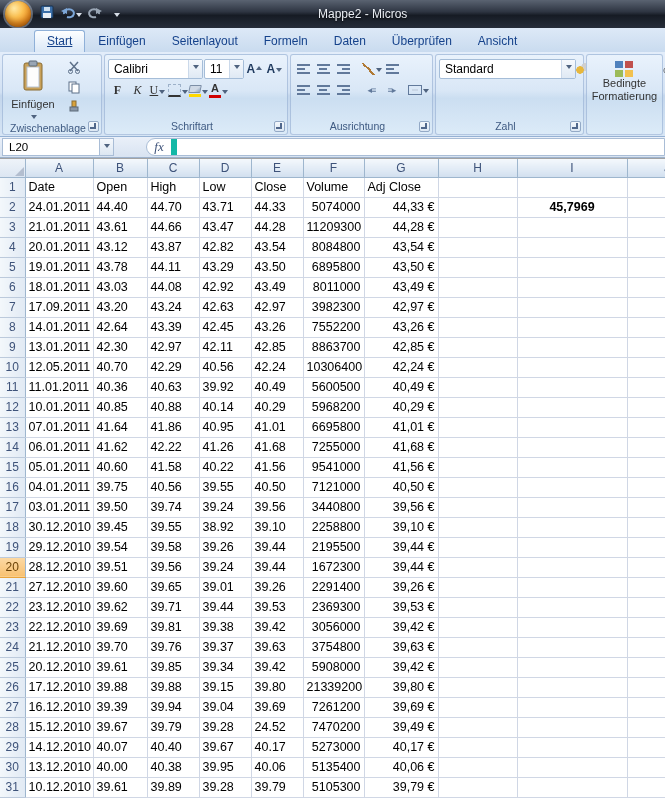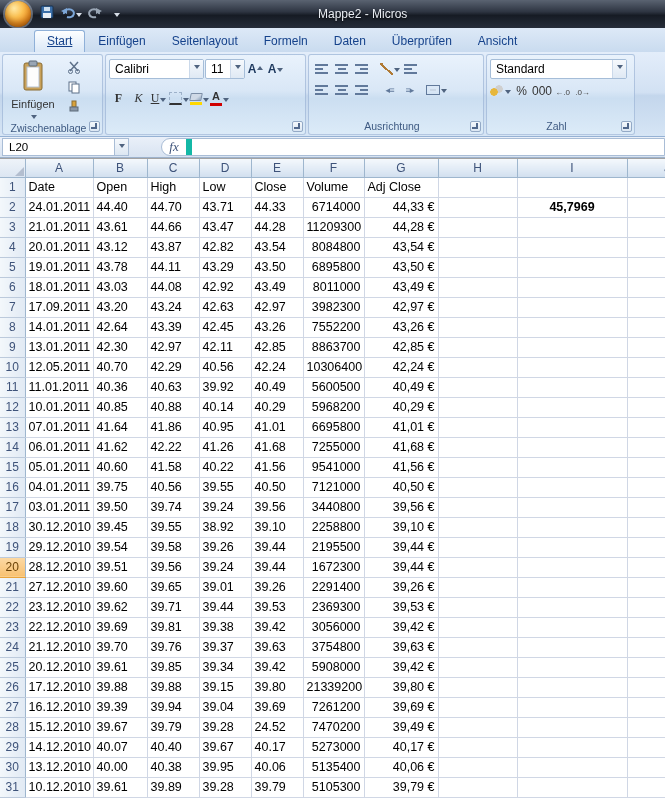--- a/index.html
+++ b/index.html
@@ -42,21 +42,21 @@
   .combo .ca { margin-left:auto; width:14px; height:100%; display:flex; align-items:flex-start; justify-content:center; border-left:1px solid #cbd9ea; background:linear-gradient(#f6f9fd,#dfe9f4); }
 
   
   .g-clip { width:101px; }
   .bigbtn { width:54px; display:flex; flex-direction:column; align-items:center; padding-top:3px; cursor:pointer; }
   .bigbtn .blabel { font-size:11px; color:#333; margin-top:2px; }
   .smallcol { display:flex; flex-direction:column; margin-left:4px; margin-top:2px; gap:1px; }
 
   
   .g-font { width:201px; }
-  .g-font .gbody { flex-direction:column;gap:8px; }
+  .g-font .gbody { flex-direction:column; }
   .frow { display:flex; align-items:center; margin-top:2px; gap:1px; }
   .font-name { width:95px; }
   .font-size { width:40px; }
   .chg-font { font-size:12px; font-weight:bold; color:#1f3a5f; position:relative; }
   .chg-font .tri-up { width:0;height:0;border:3px solid transparent;border-bottom:4px solid #4f637f; margin-left:1px; margin-top:-6px;}
   .chg-font .tri-dn { width:0;height:0;border:3px solid transparent;border-top:4px solid #4f637f; margin-left:1px; margin-top:4px;}
   .b-bold { font-weight:bold; font-family:"Liberation Serif",serif; }
   .b-ital { font-style:italic; font-family:"Liberation Serif",serif; }
   .b-und  { text-decoration:underline; font-family:"Liberation Serif",serif; }
   .swatch { display:block; width:12px; height:3px; margin-top:1px; }
@@ -80,21 +80,21 @@
   .ic-r { background:
     linear-gradient(#61799b,#61799b) right 0 top 0/13px 2px no-repeat,
     linear-gradient(#61799b,#61799b) right 0 top 4px/8px 2px no-repeat,
     linear-gradient(#61799b,#61799b) right 0 top 8px/13px 2px no-repeat; }
   .ic-orient { width:13px; height:12px; background:linear-gradient(45deg, transparent 44%, #b07a35 44%, #b07a35 56%, transparent 56%); }
   .ic-merge { width:14px; height:10px; border:1px solid #61799b; background:linear-gradient(#c9d6e6,#c9d6e6) center/6px 2px no-repeat; }
   .ic-ind { font-size:9px; color:#61799b; letter-spacing:-1px; }
 
   
   .g-number { width:149px; }
-  .g-number .gbody { flex-direction:column; }
+  .g-number .gbody { flex-direction:row; }
   .nrow { display:flex; align-items:center; margin-top:2px; gap:1px; }
   .num-combo { width:137px; }
   .ic-money { width:14px; height:11px; background:
     radial-gradient(circle at 4px 7px, #e7b73c 3.5px, transparent 4px),
     radial-gradient(circle at 9px 4px, #cfcfcf 3.5px, transparent 4px); }
   .txtic { font-size:12px; color:#333; }
   .ic-dinc::before { content:"←.0"; font-size:8px; color:#444; }
   .ic-ddec::before { content:".0→"; font-size:8px; color:#444; }
 
   
@@ -103,21 +103,21 @@
   .cf-ic { width:18px; height:16px; background:
     linear-gradient(#4f81bd,#4f81bd) 0 0/8px 7px no-repeat,
     linear-gradient(#c0504d,#c0504d) 10px 0/8px 7px no-repeat,
     linear-gradient(#9bbb59,#9bbb59) 0 9px/8px 7px no-repeat,
     linear-gradient(#f2c14e,#f2c14e) 10px 9px/8px 7px no-repeat; }
   .cf-txt { font-size:11px; color:#333; line-height:13px; text-align:center; white-space:nowrap; }
 
   
   .fbar { height:21px; background:linear-gradient(#eaf0f9,#d8e3f1); border-bottom:1px solid #9db2cc;
     display:flex; align-items:center; padding:0 0 0 2px; }
-  .namebox { width:113px; height:18px; background:#fff; border:1px solid #a9bdd6; font-size:11.5px;
+  .namebox { width:98px; height:18px; background:#fff; border:1px solid #a9bdd6; font-size:11.5px;
     display:flex; align-items:center; padding-left:6px; color:#000; }
   .nb-arr { width:14px; height:18px; border:1px solid #a9bdd6; border-left:none; background:linear-gradient(#f5f8fc,#dde7f2);
     display:flex; align-items:center; justify-content:center; cursor:pointer; }
   .nb-arr .darr { margin:0; }
   .fspacer { width:32px; }
   .fpill { flex:1; height:18px; background:#fff; border:1px solid #a9bdd6; border-radius:9px 0 0 9px;
     display:flex; align-items:center; }
   .fx { width:30px; text-align:center; font-style:italic; font-family:"Liberation Serif",serif;
     color:#3e537a; font-size:13px; border-right:6px solid #14b8a6; cursor:pointer; }
   .ffield { flex:1; height:100%; font-size:12px; padding-left:5px; color:#000; display:flex; align-items:center; }
@@ -283,20 +283,23 @@
           </span>
           <span class="sbtn">
             <span class="stack">
                 <span style="font-size:11px;font-weight:bold;">A</span>
                 <span class="swatch" style="background:#d00000;"></span>
               </span>
             <span class="darr"></span>
           </span>
         </div>
       </div>
+      <div class="glabel">
+        <span>Schriftart</span>
+      </div>
       <span class="launcher"></span>
     </div>
 
     <div class="rgroup g-align">
       <div class="gbody">
         <div class="arow">
           <span class="sbtn">
               <span class="ic ic-l"></span>
             </span>
           <span class="sbtn">
@@ -369,20 +372,29 @@
               <span class="ic-ddec"></span>
             </span>
         </div>
       </div>
       <div class="glabel">
         <span>Zahl</span>
       </div>
       <span class="launcher"></span>
     </div>
 
+    <div class="rgroup g-styles">
+      <div class="gbody">
+        <div class="cfbtn">
+          <span class="cf-ic"></span>
+          <span class="cf-txt">Bedingte</span>
+          <span class="cf-txt">Formatierung</span>
+        </div>
+      </div>
+    </div>
 
   </div>
 
   <div class="fbar">
     <div class="namebox">L20</div>
     <div class="nb-arr">
         <span class="darr"></span>
       </div>
     <div class="fspacer"></div>
     <div class="fpill">
@@ -435,21 +447,21 @@
             <td></td>
             <td></td>
           </tr>
           <tr>
             <th class="rowhead">2</th>
             <td>24.01.2011</td>
             <td>44.40</td>
             <td>44.70</td>
             <td>43.71</td>
             <td>44.33</td>
-            <td class="right">6714000</td>
+            <td class="right">5074000</td>
             <td class="right">44,33 €</td>
             <td></td>
             <td class="emph">45,7969</td>
             <td></td>
           </tr>
           <tr>
             <th class="rowhead">3</th>
             <td>21.01.2011</td>
             <td>43.61</td>
             <td>44.66</td>

